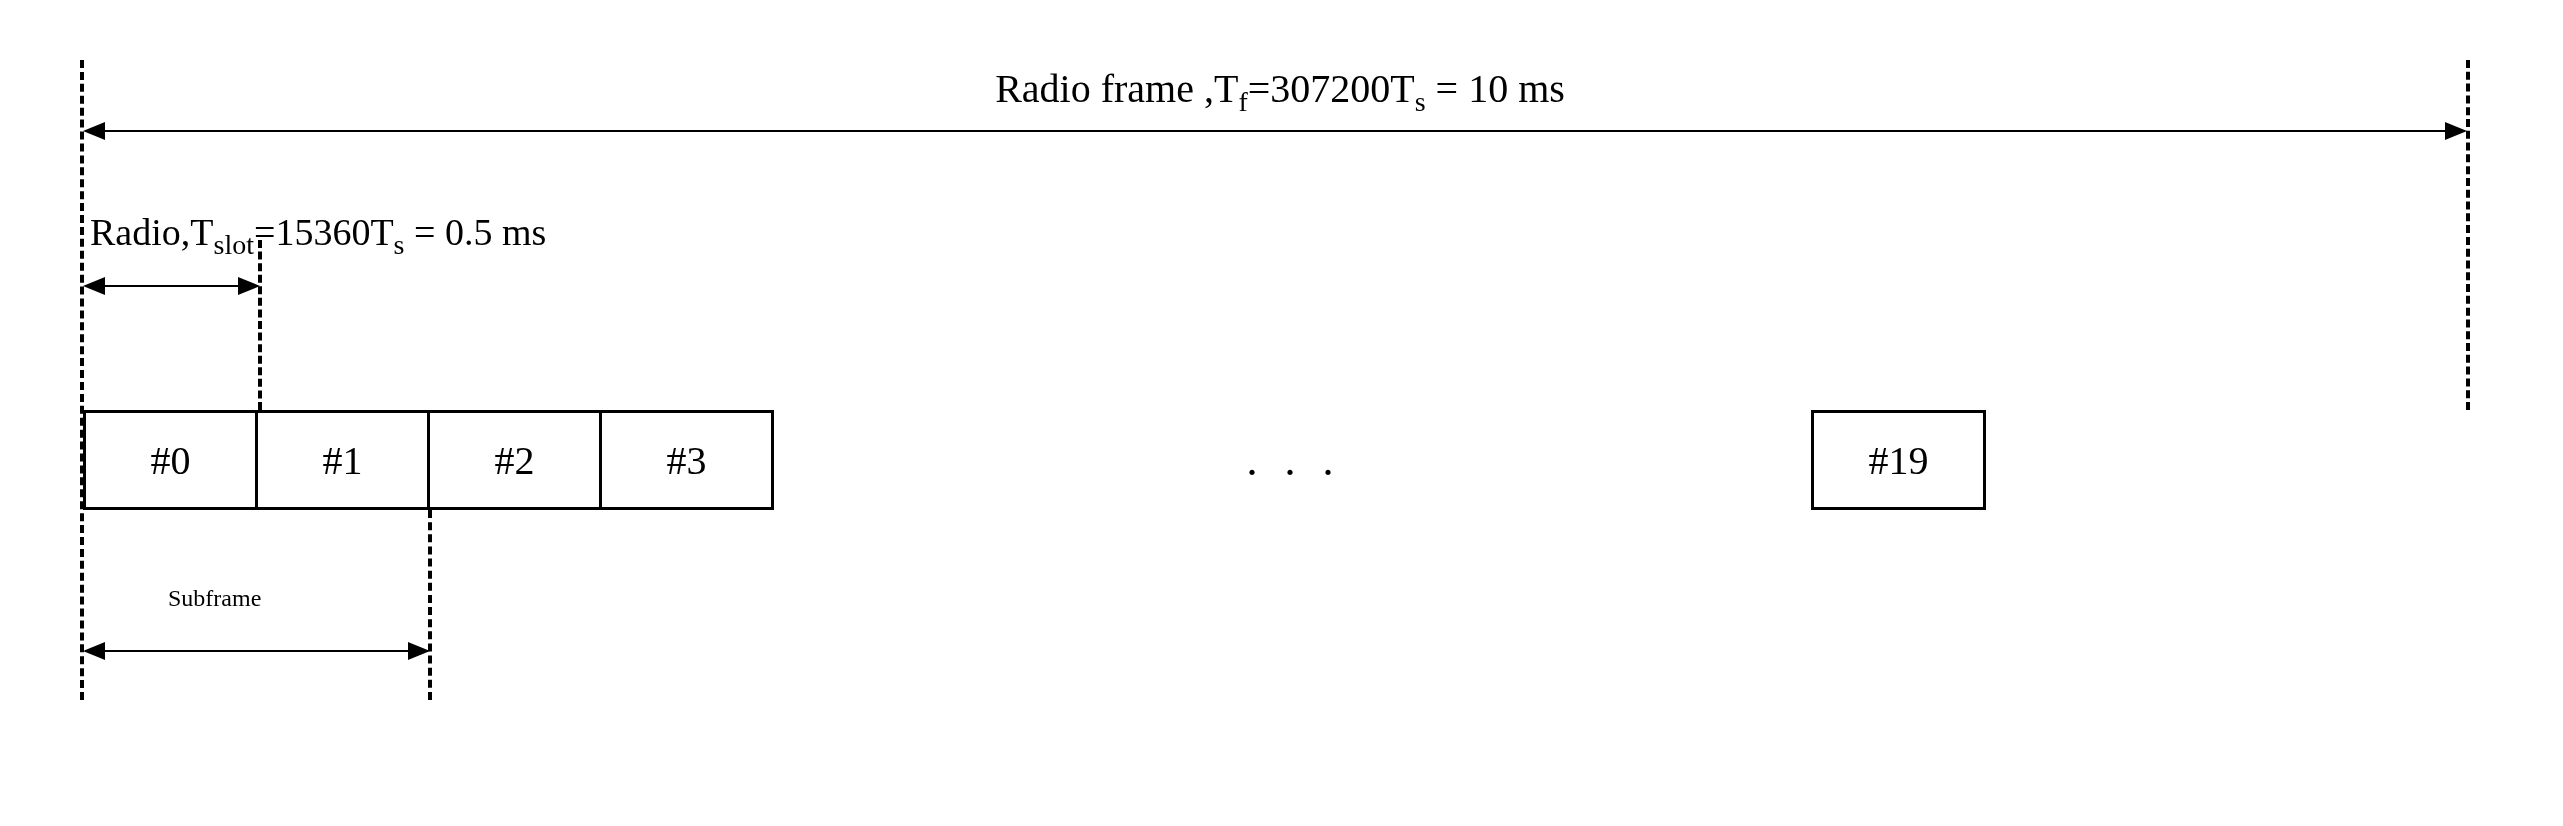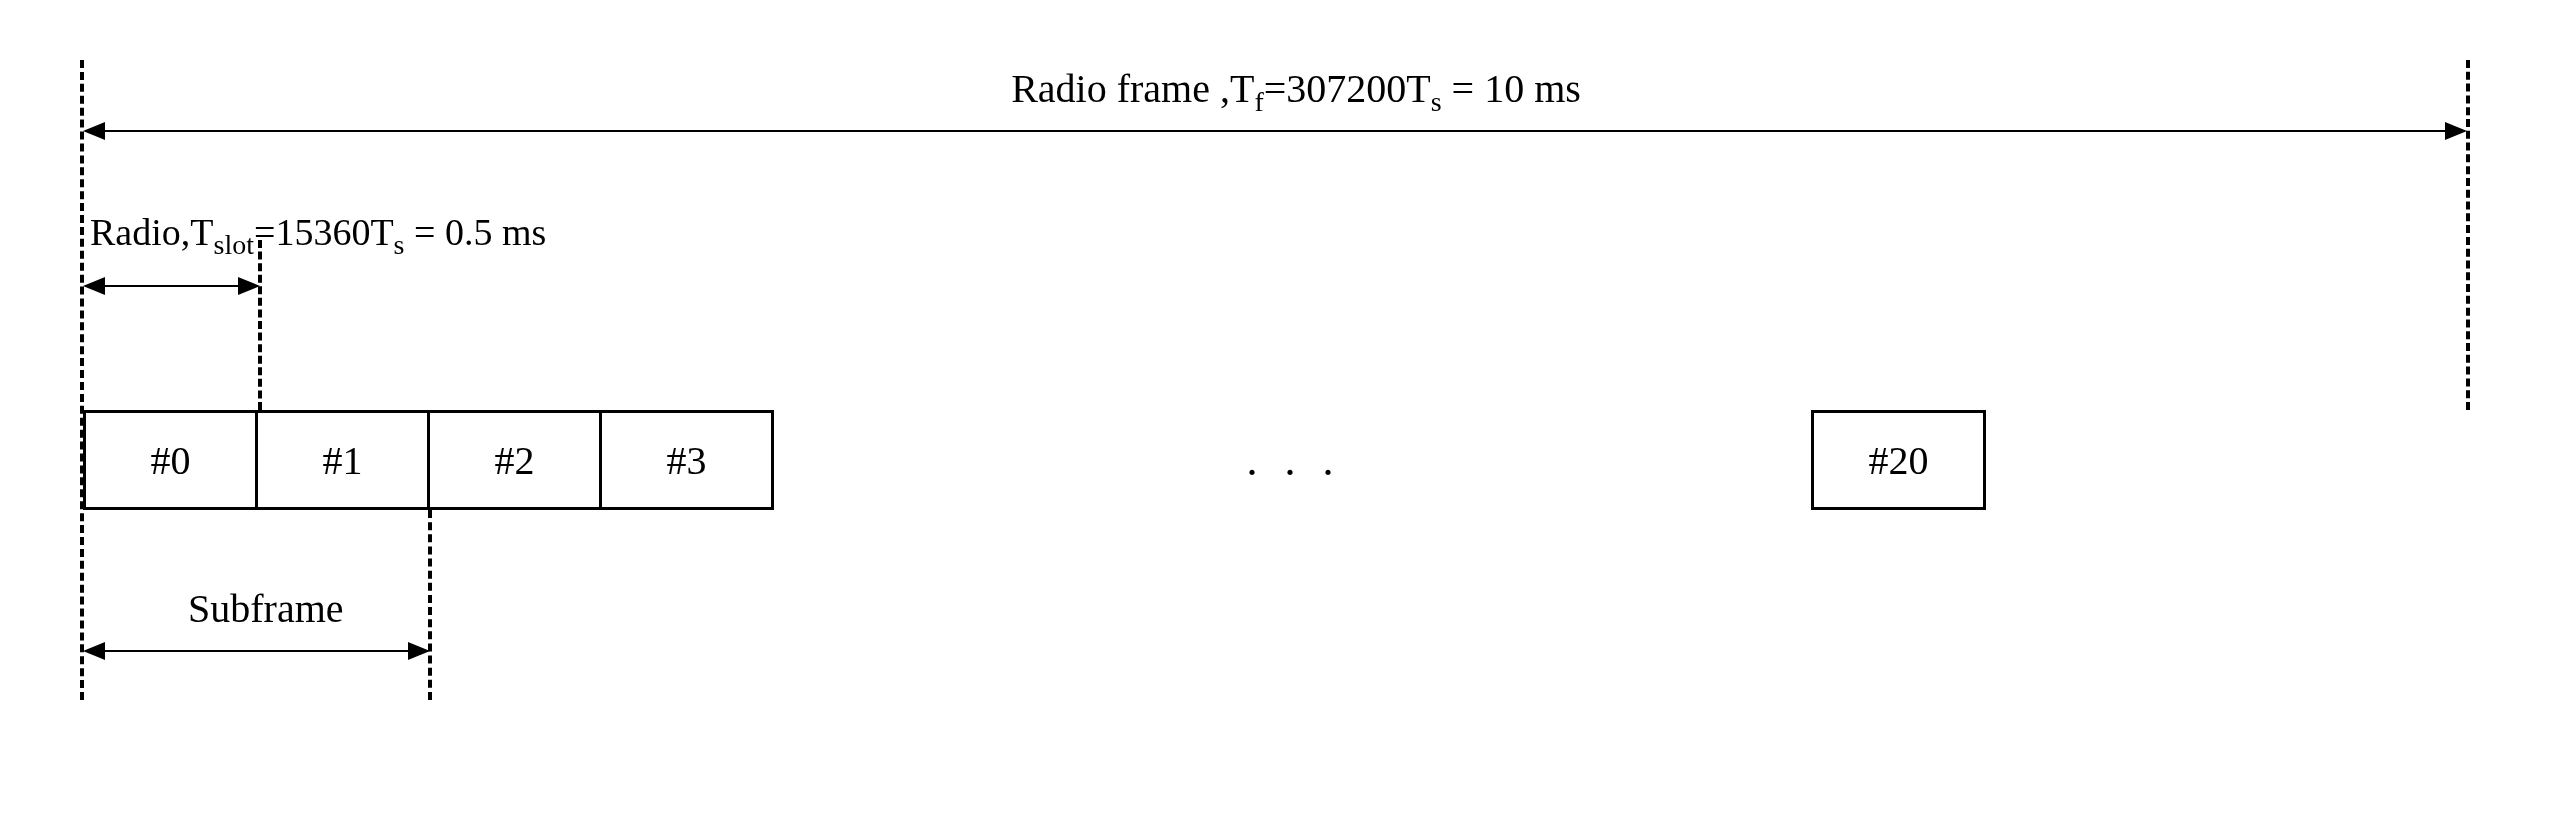--- a/index.html
+++ b/index.html
@@ -17,21 +17,20 @@
       width: 2400px;
     }
     
     .radio-frame-label {
       position: absolute;
       left: 50%;
       transform: translateX(-50%);
       top: 5px;
       font-size: 40px;
       white-space: nowrap;
-      margin-left: 16px;
     }
     .sub { font-size: 28px; vertical-align: sub; }
 
     
     .arrow-double {
       position: absolute;
       height: 2px;
       background: black;
     }
     .arrow-double::before,
@@ -66,23 +65,23 @@
     .slot-label {
       position: absolute;
       left: 10px;
       top: 150px;
       font-size: 38px;
       white-space: nowrap;
     }
     
     .subframe-label {
       position: absolute;
-      left: 108px;
+      left: 88px;
       top: 525px;
-      font-size: 40px;
+      font-size: 24px;
     }
 
     
     .slots-row {
       position: absolute;
       top: 350px;
       left: 3px;
       display: flex;
       align-items: center;
     }
@@ -123,19 +122,19 @@
   <div class="vline v-slot-end"></div>
   <div class="vline v-sub-end"></div>
   <div class="vline v-right"></div>
 
   <div class="slots-row">
     <div class="slot">#0</div>
     <div class="slot">#1</div>
     <div class="slot">#2</div>
     <div class="slot">#3</div>
     <div class="ellipsis">. . .</div>
-    <div class="slot">#20</div>
+    <div class="slot">#19</div>
   </div>
 
   <div class="subframe-label">Subframe</div>
   <div class="arrow-double subframe-arrow"></div>
 
 </div>
 
 </body></html>

